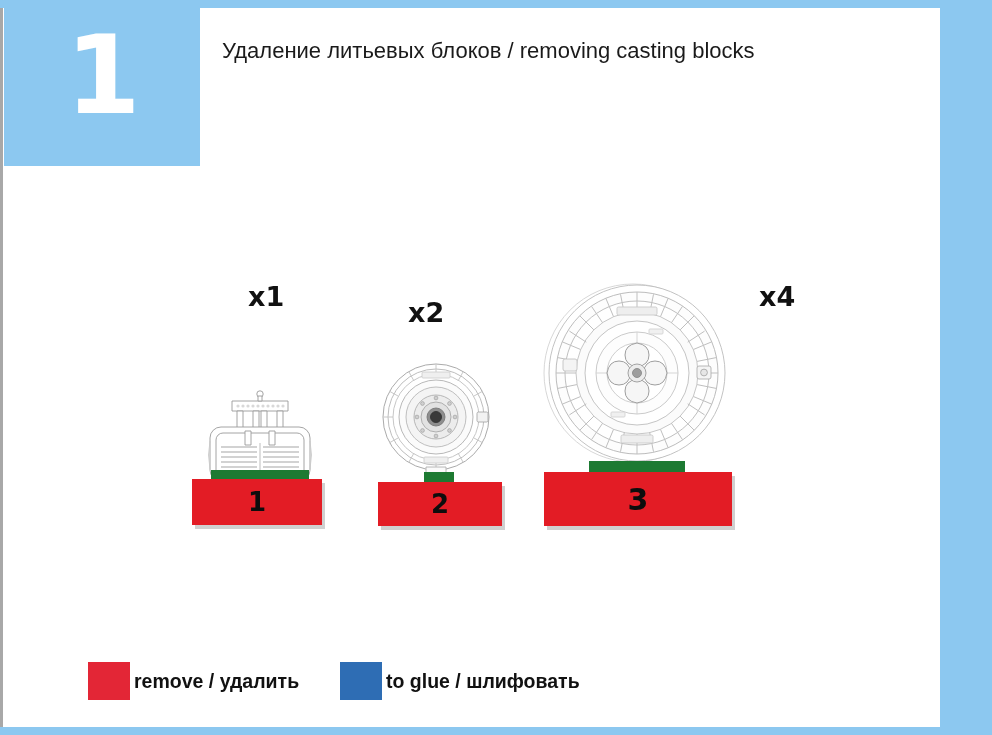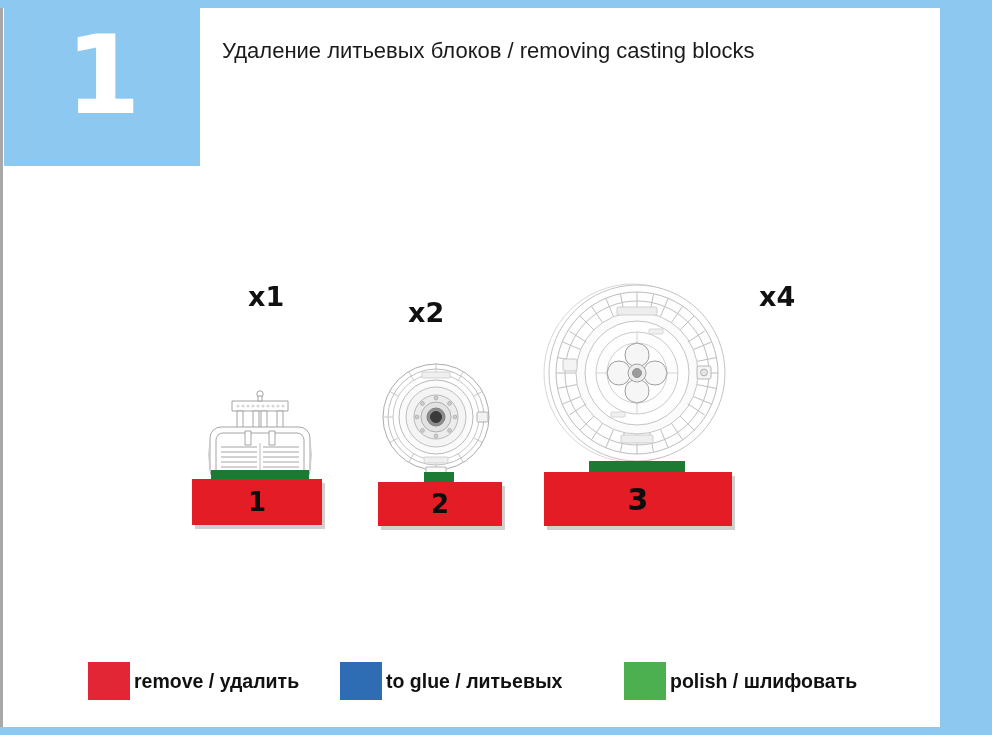--- a/index.html
+++ b/index.html
@@ -339,23 +339,19 @@
 
   <div class="legend">
 
     <div class="legend-item" style="left:0px;">
       <span class="swatch" style="background:#e32636;"></span>
       <span class="legend-text">remove / удалить</span>
     </div>
 
     <div class="legend-item" style="left:252px;">
       <span class="swatch" style="background:#2e6db4;"></span>
-      <span class="legend-text">to glue / литьевых</span>
-    </div>
-
-    <div class="legend-item" style="left:536px;">
-      <span class="swatch" style="background:#4caf50;"></span>
-      <span class="legend-text">polish / шлифовать</span>
-    </div>
+      <span class="legend-text">to glue / шлифовать</span>
+    </div>
+
 
   </div>
 
 </div>
 
 </body></html>

